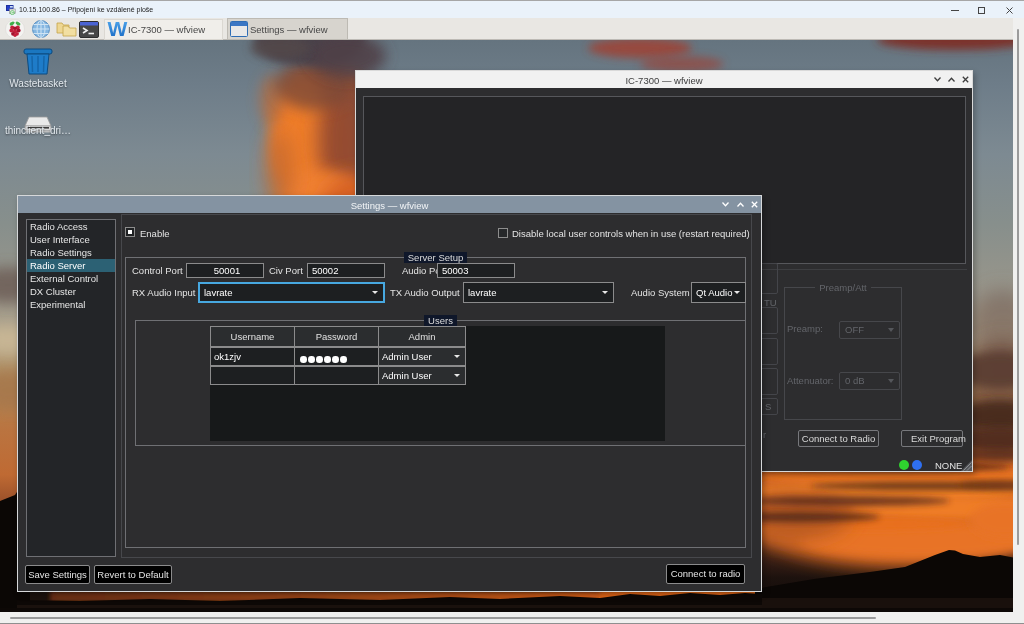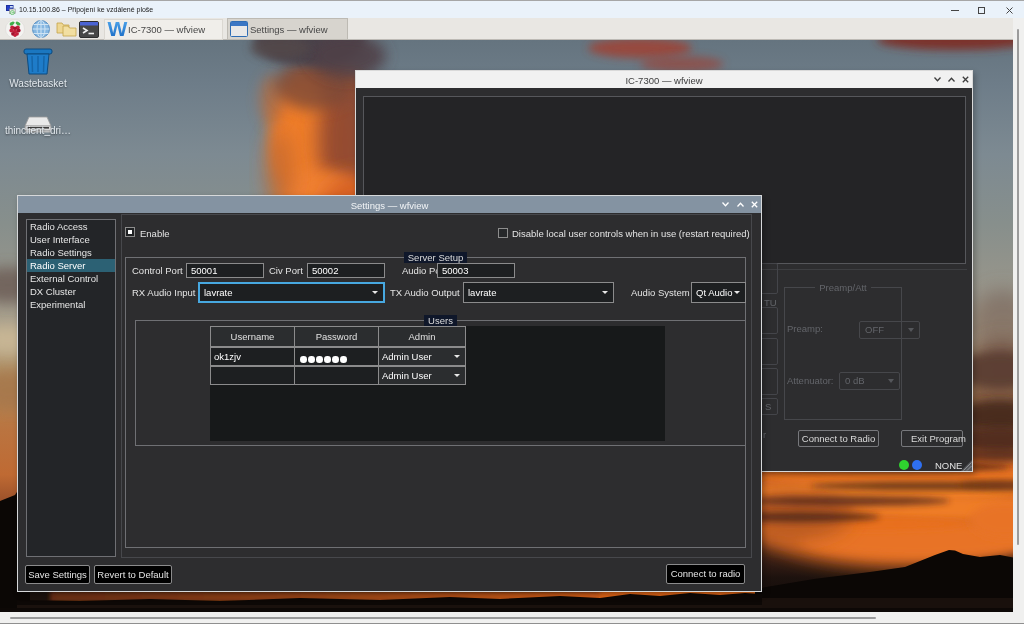--- a/index.html
+++ b/index.html
@@ -207,21 +207,21 @@
   <div class="icfrag" style="left:396px;top:236px;width:26px;height:27px;"></div>
   <div class="icfrag" style="left:396px;top:267px;width:26px;height:27px;"></div>
   <div class="icfrag" style="left:396px;top:297px;width:26px;height:27px;"></div>
   <div class="icfrag" style="left:396px;top:327px;width:26px;height:17px;"></div>
   <div class="icdim" style="left:409px;top:330px;">S</div>
   <div class="icdim" style="left:407px;top:358px;">r</div>
 
   <div class="icgroup" style="left:428px;top:216px;width:118px;height:133px;">
     <div class="gt"><span>Preamp/Att</span></div>
     <div class="icdim" style="left:2px;top:35px;">Preamp:</div>
-    <div class="iccombo" style="left:54px;top:33px;width:61px;height:18px;line-height:16px;padding-left:5px;margin-left:20px;">OFF<span class="ar"></span></div>
+    <div class="iccombo" style="left:54px;top:33px;width:61px;height:18px;line-height:16px;padding-left:5px;">OFF<span class="ar"></span></div>
     <div class="icdim" style="left:2px;top:87px;">Attenuator:</div>
     <div class="iccombo" style="left:54px;top:84px;width:61px;height:18px;line-height:16px;padding-left:5px;">0 dB<span class="ar"></span></div>
   </div>
   <div class="icbtn" style="left:442px;top:359px;width:81px;height:17px;line-height:15px;">Connect to Radio</div>
   <div class="icbtn" style="left:545px;top:359px;width:62px;height:17px;line-height:15px;padding-left:9px;">Exit Program</div>
   <div class="abs" style="left:543px;top:389px;width:10px;height:10px;border-radius:50%;background:#2fd42f;"></div>
   <div class="abs" style="left:556px;top:389px;width:10px;height:10px;border-radius:50%;background:#2f6ff0;"></div>
   <div class="abs" style="left:579px;top:389px;font-size:9.5px;color:#e2e2e2;">NONE</div>
   <svg class="abs" style="left:605px;top:389px;" width="11" height="11" viewBox="0 0 11 11">
     <path d="M11,0 L11,11 L0,11 Z" fill="#55575b"></path>
@@ -259,21 +259,21 @@
     </div>
   <div class="slabel" style="left:122px;top:32px;">Enable</div>
 
   <div class="cbox" style="left:480px;top:32px;background:#26282a;"></div>
   <div class="slabel" style="left:494px;top:32px;">Disable local user controls when in use (restart required)</div>
 
   <div class="sgroup" style="left:107px;top:61px;width:621px;height:291px;">
     <div class="gt2"><span>Server Setup</span></div>
   </div>
   <div class="slabel" style="left:114px;top:69px;">Control Port</div>
-  <div class="sfield" style="left:168px;top:67px;width:78px;height:15px;line-height:13px;">50001</div>
+  <div class="sfield" style="left:168px;top:67px;width:78px;height:15px;line-height:13px;text-align:center;">50001</div>
   <div class="slabel" style="left:251px;top:69px;">Civ Port</div>
   <div class="sfield" style="left:289px;top:67px;width:78px;height:15px;line-height:13px;">50002</div>
   <div class="slabel" style="left:372px;top:69px;margin-left:12px;">Audio Port</div>
   <div class="sfield" style="left:419px;top:67px;width:78px;height:15px;line-height:13px;">50003</div>
   <div class="slabel" style="left:114px;top:91px;">RX Audio Input</div>
   <div class="scombo" style="left:180px;top:86px;width:187px;height:21px;border:2px solid #47a8e0;line-height:17px;padding-left:4px;">lavrate<span class="ar"></span></div>
   <div class="slabel" style="left:372px;top:91px;">TX Audio Output</div>
   <div class="scombo" style="left:445px;top:86px;width:151px;height:21px;line-height:19px;padding-left:4px;">lavrate<span class="ar"></span></div>
   <div class="slabel" style="left:613px;top:91px;">Audio System</div>
   <div class="scombo" style="left:673px;top:86px;width:55px;height:21px;line-height:19px;padding-left:4px;">Qt Audio<span class="ar"></span></div>

